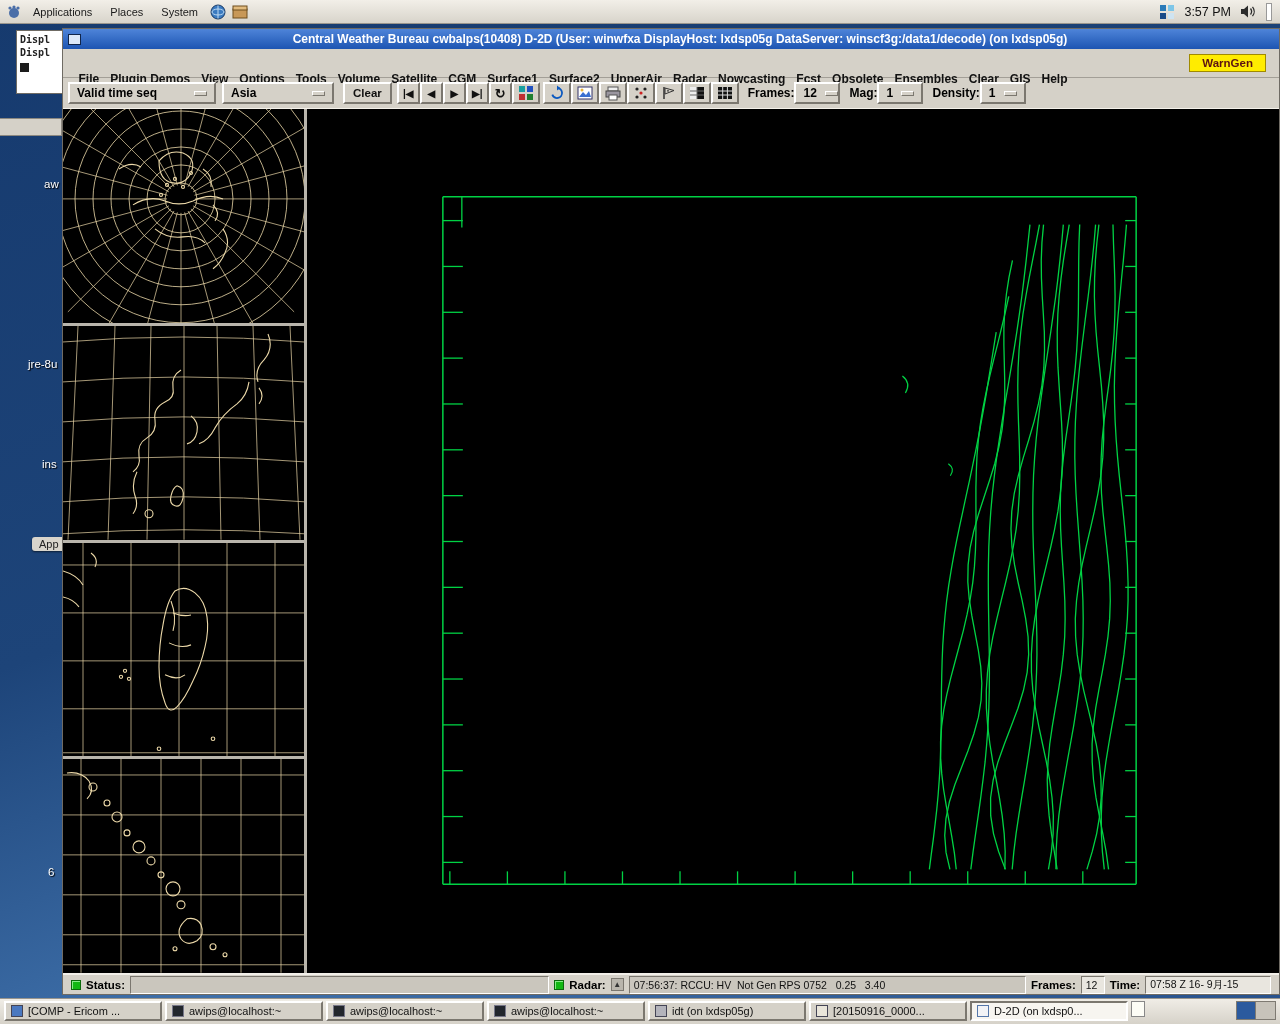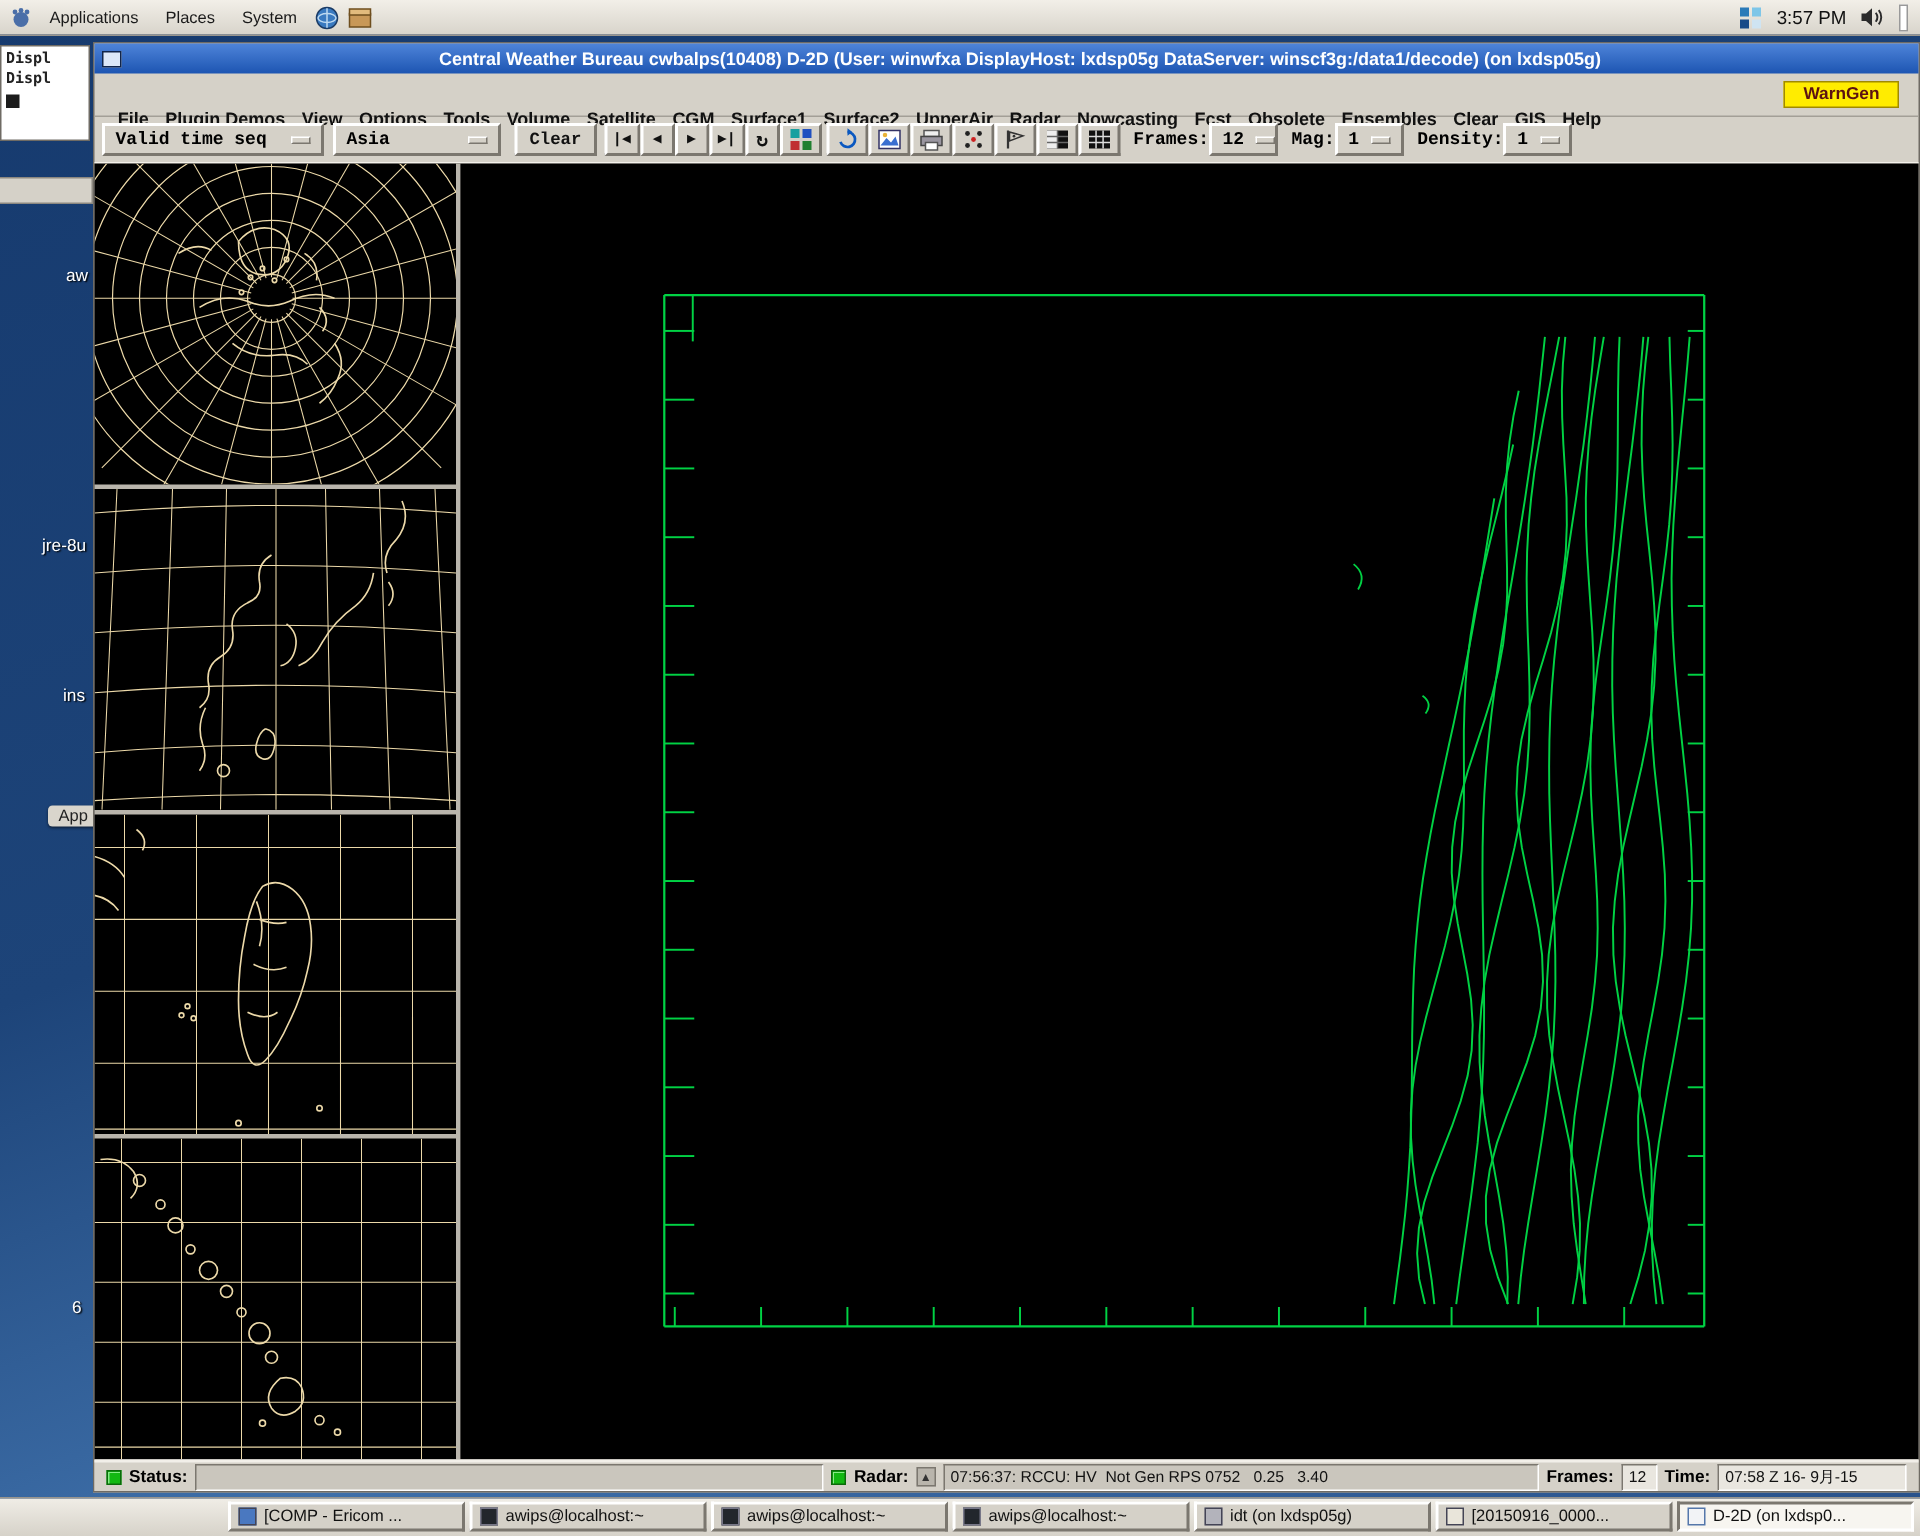--- a/index.html
+++ b/index.html
@@ -8,40 +8,40 @@
 
 
 .top-panel{position:absolute;left:0;top:0;width:1280px;height:24px;background:linear-gradient(#f2efe8,#d8d4cb);border-bottom:1px solid #99958d;display:flex;align-items:center;padding:0 6px;z-index:60;}
 .tp-left{display:flex;align-items:center;gap:4px;}
 .tp-menu{font-size:11px;color:#1a1a1a;padding:2px 7px;cursor:default;}
 .tp-right{margin-left:auto;display:flex;align-items:center;gap:9px;padding-right:2px;}
 .tp-clock{font-size:12.5px;color:#111;}
 .tp-sliver{width:6px;height:18px;background:#fff;border:1px solid #999;}
 
 
-.mini-window{position:absolute;left:0;top:30px;width:60px;height:64px;background:#fff;border:1px solid #6f6b64;padding:2px 2px 0 3px;font-family:"DejaVu Sans Mono",monospace;font-size:10px;font-weight:bold;color:#222;line-height:13px;z-index:5;}
+.mini-window{position:absolute;left:16px;top:30px;width:60px;height:64px;background:#fff;border:1px solid #6f6b64;padding:2px 2px 0 3px;font-family:"DejaVu Sans Mono",monospace;font-size:10px;font-weight:bold;color:#222;line-height:13px;z-index:5;}
 .mini-ico{display:inline-block;width:9px;height:9px;background:#1c1c1c;margin-top:4px;}
 .mini-bar{position:absolute;left:0;top:118px;width:62px;height:18px;background:#d5d1c8;border:1px solid #8c8880;border-left:none;z-index:5;}
 .frag{position:absolute;color:#fff;font-size:11.5px;text-shadow:1px 1px 1px #000;z-index:5;}
 .f-0{left:44px;top:178px;}
 .f-1{left:28px;top:358px;}
 .f-2{left:42px;top:458px;}
 .f-3{left:32px;top:537px;color:#222;background:#d9d5cc;border-radius:3px;padding:1px 7px;text-shadow:none;font-size:11px;box-shadow:0 1px 2px rgba(0,0,0,.55);}
 .f-4{left:48px;top:866px;}
 
 
 .d2d-window{position:absolute;left:62px;top:28px;width:1218px;height:967px;background:#d5d1c8;border:1px solid #6f6b64;z-index:10;}
 .titlebar{position:absolute;left:0;top:0;right:0;height:20px;background:linear-gradient(#4e84d9,#1d55b2);display:flex;align-items:center;}
 .tb-icon{width:13px;height:11px;margin-left:5px;background:#dce8f8;border:1px solid #10254a;flex:none;}
 .tb-title{flex:1;text-align:center;color:#fff;font-weight:bold;font-size:12px;white-space:nowrap;overflow:hidden;}
 .menubar{position:absolute;left:0;top:20px;right:0;height:29px;display:flex;align-items:center;padding-left:10px;border-bottom:1px solid #a39f97;}
 .menu-items{display:flex;}
 .menu-item{font-weight:bold;font-size:12px;padding:4px 5.5px;color:#111;cursor:default;white-space:nowrap;margin-top:32px;}
 .warngen{position:absolute;right:13px;top:5px;background:#ffec00;color:#5c1212;font-weight:bold;font-size:11.5px;padding:2px 12px;border:1px solid #a08a00;}
-.toolbar{position:absolute;left:0;top:49px;right:0;height:30px;display:flex;align-items:center;gap:0;padding-left:5px;font-family:Liberation Mono, monospace;}
+.toolbar{position:absolute;left:0;top:49px;right:0;height:30px;display:flex;align-items:center;gap:0;padding-left:5px;}
 .optmenu{display:flex;align-items:center;gap:8px;height:22px;padding:0 7px;background:#d5d1c8;border:2px solid;border-color:#fff #7b776f #7b776f #fff;font-size:12px;font-weight:bold;cursor:default;}
 .optmenu .dash{width:13px;height:5px;background:#d5d1c8;border:1px solid;border-color:#fff #7b776f #7b776f #fff;margin-left:auto;flex:none;}
 .om-time{width:148px;}
 .om-area{width:112px;margin-left:6px;}
 .om-small{width:46px;}
 .tbtn{height:22px;min-width:23px;background:#d5d1c8;border:2px solid;border-color:#fff #7b776f #7b776f #fff;font-family:inherit;font-size:10px;font-weight:bold;display:flex;align-items:center;justify-content:center;padding:0 4px;color:#111;cursor:default;}
 .tbtn.clear{font-size:11.5px;margin-left:9px;margin-right:5px;padding:0 8px;}
 .tbtn.glyph{font-size:13px;}
 .tlabel{font-weight:bold;font-size:12px;margin-left:9px;white-space:nowrap;}
 .sp8{width:3px;}
@@ -61,21 +61,21 @@
 .led{width:10px;height:10px;background:#12b812;border:1px solid #0a6a0a;box-shadow:inset 1px 1px 0 #86ec86;flex:none;}
 .sb-label{font-weight:bold;font-size:11.5px;white-space:nowrap;}
 .sb-field{height:18px;background:#cac6bd;border:1px solid;border-color:#7b776f #fff #fff #7b776f;font-size:10.5px;display:flex;align-items:center;padding:0 4px;white-space:pre;overflow:hidden;color:#111;}
 .status-field{width:420px;}
 .radar-field{width:398px;}
 .frames-field{width:24px;background:#e9e6df;}
 .time-field{width:126px;background:#e9e6df;}
 .sb-mini{width:13px;height:13px;background:#b9b5ac;border:1px solid #7b776f;display:flex;align-items:center;justify-content:center;font-size:8px;color:#333;flex:none;}
 
 
-.taskbar{position:absolute;left:0;bottom:0;width:1280px;height:26px;background:linear-gradient(#f0ede6,#d6d2c9);border-top:1px solid #99958d;display:flex;align-items:flex-end;padding:2px 4px;gap:3px;z-index:60;flex-direction:column;}
+.taskbar{position:absolute;left:0;bottom:0;width:1280px;height:26px;background:linear-gradient(#f0ede6,#d6d2c9);border-top:1px solid #99958d;display:flex;align-items:flex-start;padding:2px 4px;gap:3px;z-index:60;}
 .task-buttons{display:flex;gap:3px;}
 .task-btn{width:158px;height:20px;background:#d5d1c8;border:2px solid;border-color:#fff #7b776f #7b776f #fff;display:flex;align-items:center;gap:5px;padding:0 5px;font-size:11px;overflow:hidden;white-space:nowrap;color:#111;cursor:default;}
 .task-btn.active{background:#f7f5f0;border-color:#7b776f #fff #fff #7b776f;}
 .task-icon{width:12px;height:12px;flex:none;border:1px solid #445;background:#6a86b8;}
 .ti0{background:#4a78c0;}
 .ti1,.ti2,.ti3{background:#22262c;border-color:#778;}
 .ti4{background:#b3b3bb;}
 .ti5{background:#e9e5da;}
 .ti6{background:#f2f3f6;border-color:#5577aa;}
 .pager{margin-left:auto;display:flex;border:1px solid #7e7a72;flex:none;}

